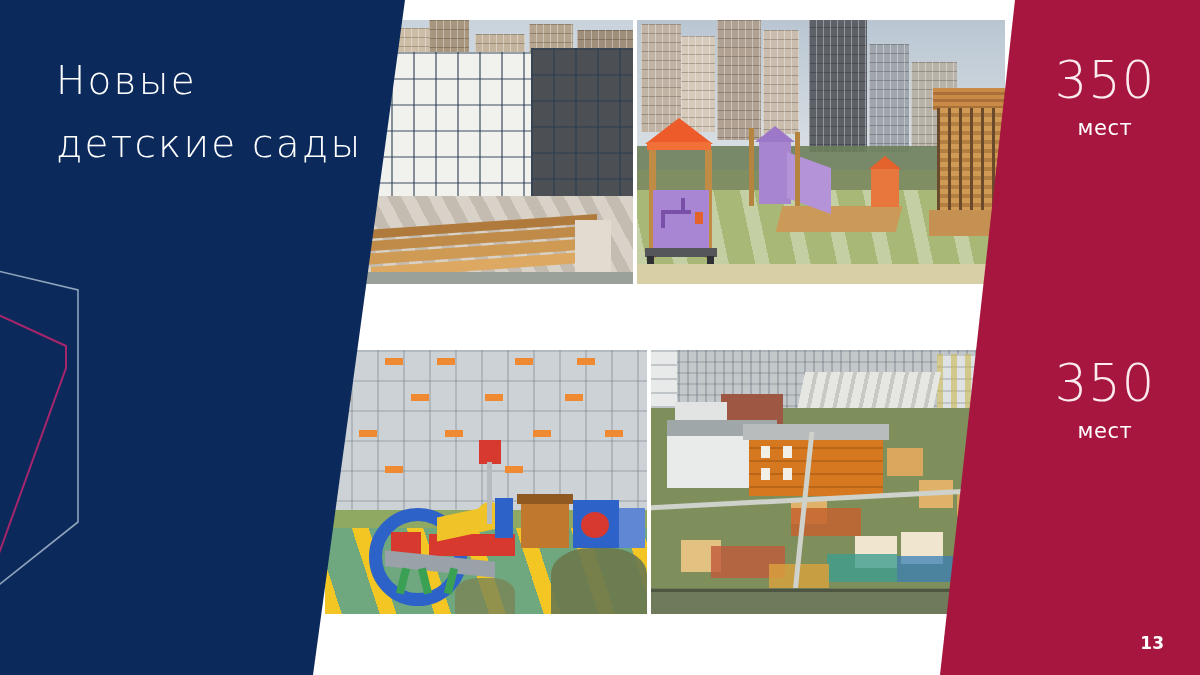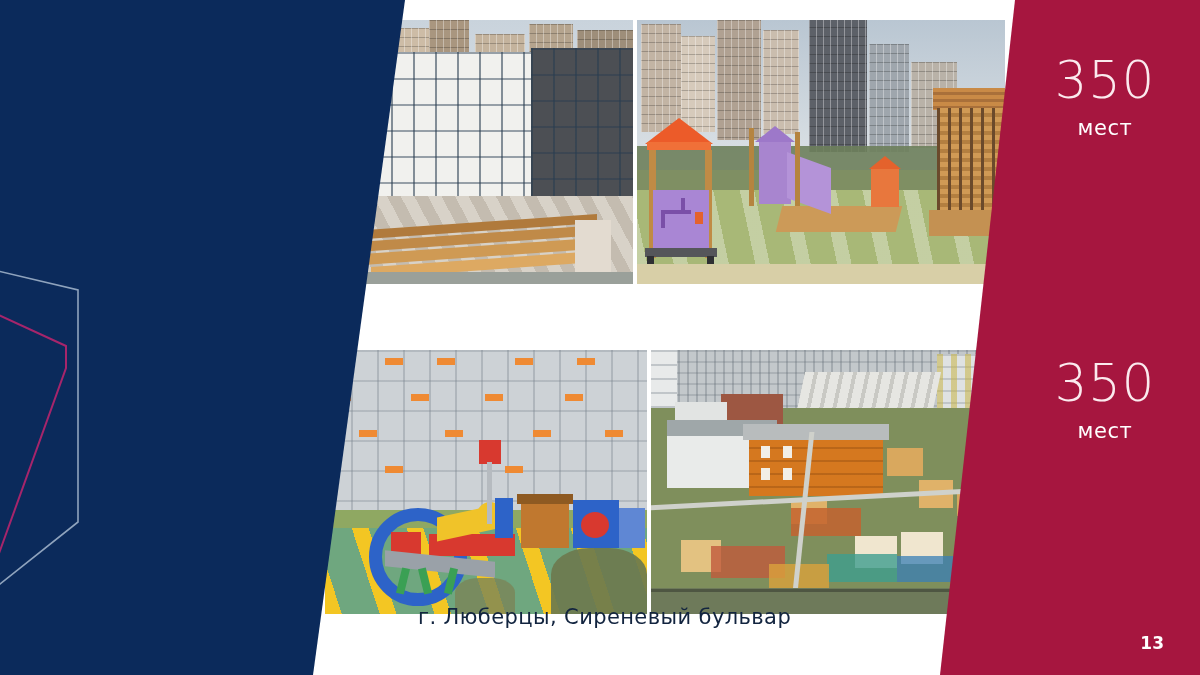--- a/index.html
+++ b/index.html
@@ -367,30 +367,31 @@
 
         <div class="blk" style="left:0; top:146px; width:354px; height:5px; background:#cfd1cb; transform:skewY(-3deg);"></div>
         <div class="blk" style="left:150px;top:82px; width:5px; height:160px; background:#cfd1cb; transform:skewX(-6deg);"></div>
 
         <div class="blk" style="left:0; bottom:0; width:354px; height:26px; background:#6e7a5a;"></div>
         <div class="blk" style="left:0; bottom:22px; width:354px; height:3px; background:#4e5642;"></div>
       </div>
     </div>
   </div>
 
-  <div class="caption c2">г. Люберцы, Сиреневый бульвар</div>
 
   <div class="navy-panel"></div>
 
   <svg class="navy-decor" viewBox="0 0 300 425" xmlns="http://www.w3.org/2000/svg">
     <polyline points="-40,12 78,40 78,272 -10,342" fill="none" stroke="#8fa3bd" stroke-width="1.6"></polyline>
     <polyline points="-60,38 66,96 66,118 -20,356 -40,372" fill="none" stroke="#a6256b" stroke-width="2"></polyline>
   </svg>
 
   <div class="title">
+    <span class="ln ln1">Новые</span>
+    <span class="ln ln2">детские сады</span>
   </div>
 
   <div class="crimson-panel"></div>
 
   <div class="stat s1">
     <span class="num">350</span>
     <span class="unit">мест</span>
   </div>
 
   <div class="stat s2">

